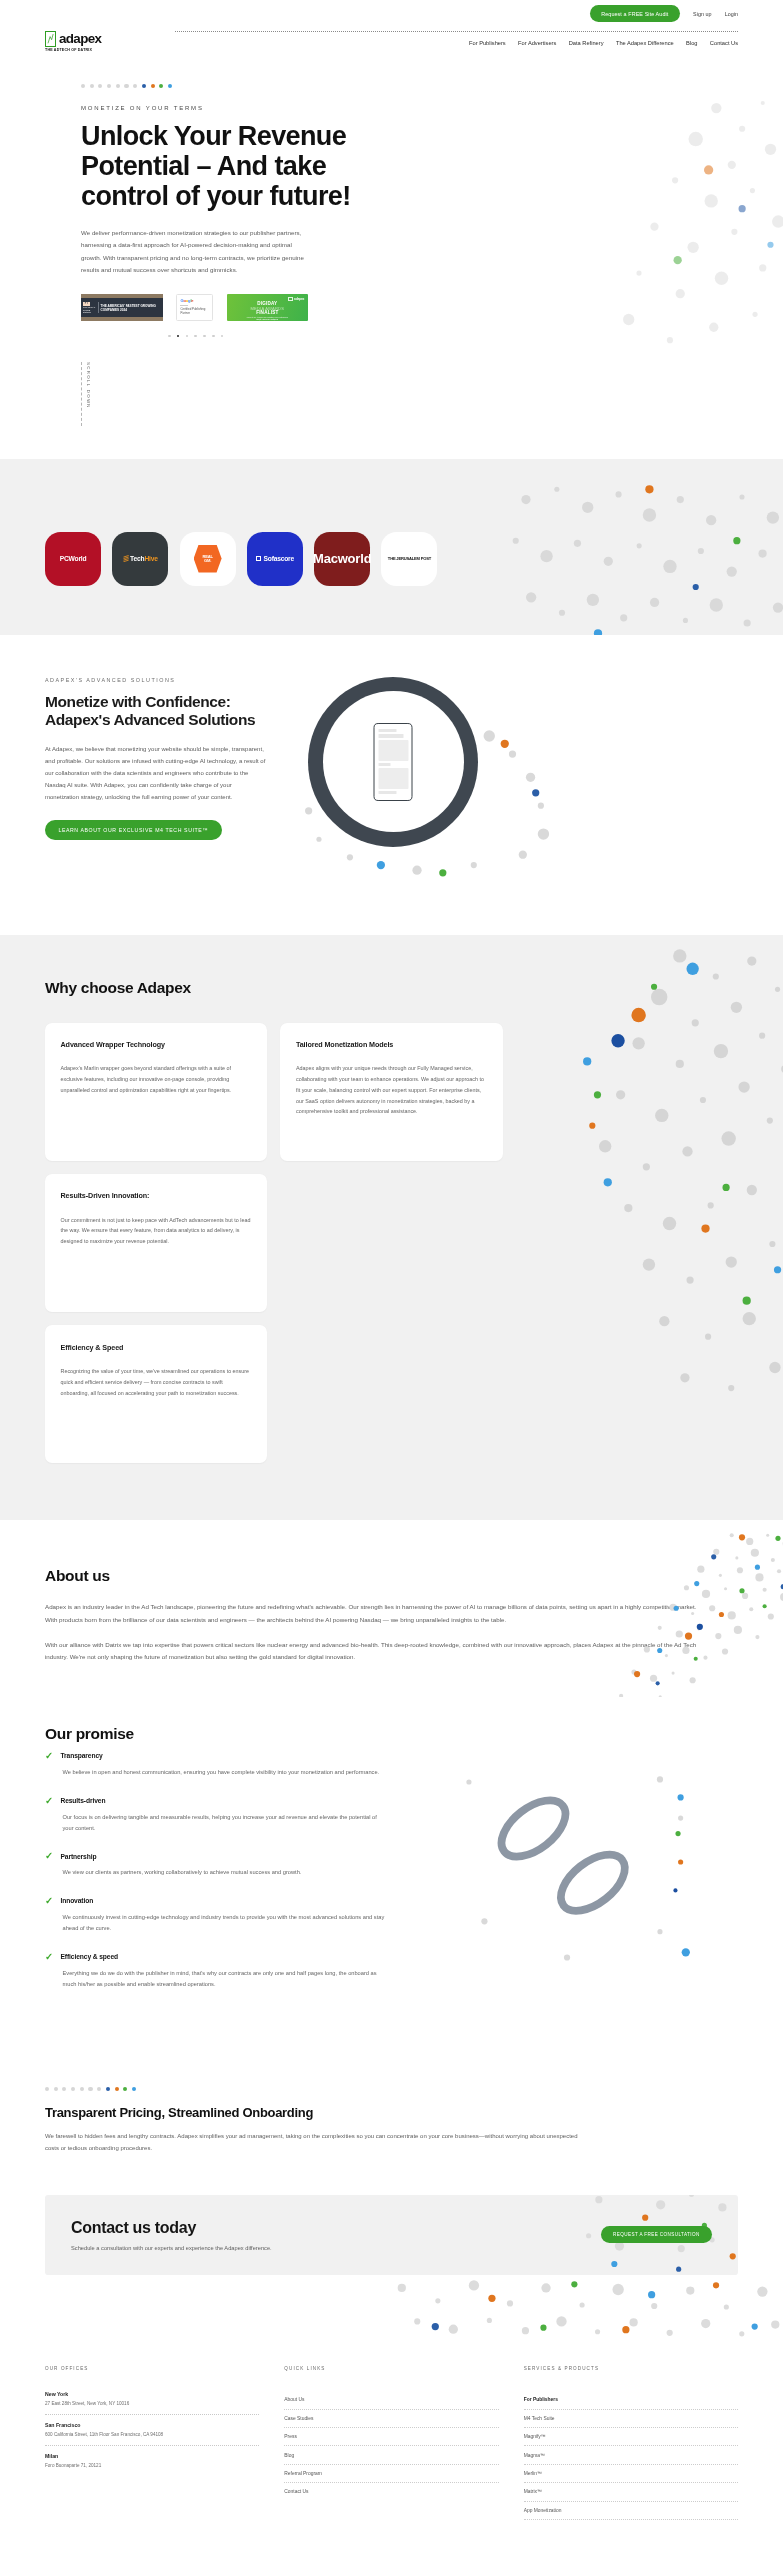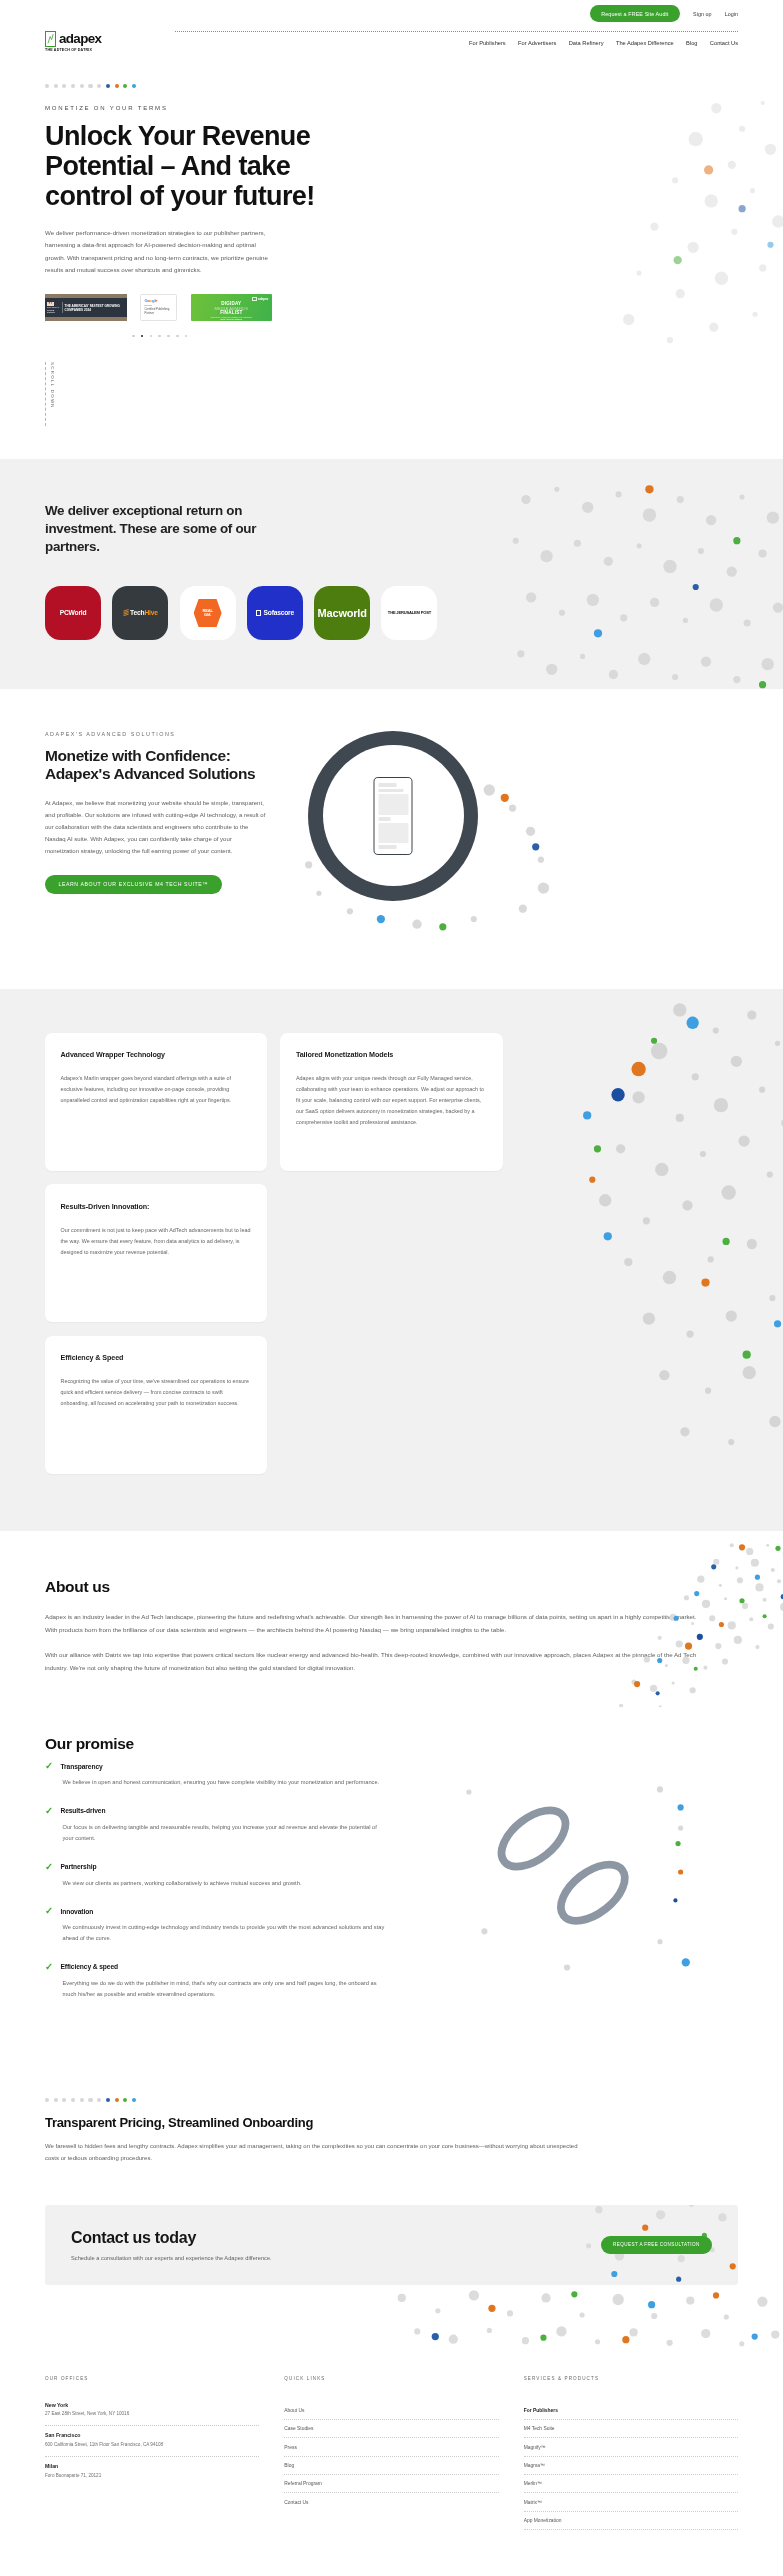--- a/index.html
+++ b/index.html
@@ -27,21 +27,21 @@
   .logo-mark {
     width:11.3px; height:15.5px; border:0.8px solid #2f9e23; display:flex; align-items:center; justify-content:center;
   }
   .logo-word { font-size:13.4px; font-weight:700; letter-spacing:-0.6px; color:#111; line-height:1; }
   .logo-sub { font-size:3.6px; font-weight:700; letter-spacing:0.2px; color:#111; margin-top:1px; }
   .navdots { position:absolute; left:175px; right:45px; top:4.1px; border-top:0.8px dotted #8a8a8a; }
   .navlinks { margin-left:auto; display:flex; gap:12.4px; padding-top:13.4px; }
   .navlink { font-size:5.7px; color:#2c2c2c; text-decoration:none; cursor:pointer; white-space:nowrap; }
 
   
-  .hero { position:relative; padding:32px 45px 0 45px; min-height:407px; }
+  .hero { position:relative; padding:32px 45px 0 45px; min-height:407px;margin-left:36px; }
   .dotrow { display:flex; gap:4.6px; margin-bottom:17.5px; }
   .dotrow i { width:4.1px; height:4.1px; border-radius:50%; background:#d6d6d6; display:block; }
   .dotrow i.b1 { background:#2b5fa8; } .dotrow i.b2 { background:#e0761f; }
   .dotrow i.b3 { background:#4caf3f; } .dotrow i.b4 { background:#3f9fe0; }
   .eyebrow { font-size:6px; letter-spacing:1.8px; color:#4a4a4a; margin-bottom:11.3px; }
   h1.hero-title {
     font-size:27px; font-weight:700; line-height:1.1; letter-spacing:-0.6px;
     color:#111; max-width:289px; margin-bottom:15.5px;
   }
   .hero-body { font-size:6.2px; line-height:2.0; color:#5b5b5b; max-width:227px; margin-bottom:17.5px; }
@@ -96,21 +96,21 @@
   
   .partners { background:#f1f1f1; padding:43px 45px 49px; position:relative; overflow:hidden; }
   h2.sec-title { font-size:13.4px; font-weight:700; line-height:1.35; letter-spacing:-0.3px; color:#222; max-width:216px; }
   .logorow { display:flex; gap:11.3px; margin-top:30px; position:relative; z-index:2; }
   .plogo {
     width:56px; height:54px; border-radius:15.5px; display:flex; align-items:center; justify-content:center;
     font-size:6.7px; font-weight:700; color:#fff; letter-spacing:-0.2px; flex:none;
   }
   .plogo.pcworld{background:#b31026;} .plogo.techhive{background:#343a3d;}
   .plogo.realgm{background:#fff;} .plogo.sofa{background:#2030c8;}
-  .plogo.macworld{background:#4d7c0f; font-size:11px;} .plogo.jpost{background:#fff;}
+  .plogo.macworld{background:#7f1d1d; font-size:13px;} .plogo.jpost{background:#fff;}
   .th-b{color:#fff} .th-o{color:#f0951f}
   .rg { width:28px;height:28px;background:#f26722;clip-path:polygon(18% 0,82% 0,100% 50%,82% 100%,18% 100%,0 50%);
         display:flex;align-items:center;justify-content:center;color:#fff;font-size:4.1px;font-weight:700;line-height:1;text-align:center;}
   .jp { font-size:4.1px; font-weight:700; color:#111; letter-spacing:-0.2px; text-align:center; }
   .sofa-ic { display:inline-block; width:5.7px;height:5.7px;border:1px solid #fff; margin-right:2.1px; vertical-align:-0.5px;}
   .partners-deco { position:absolute; right:-62px; top:20.6px; width:350px; height:216px; }
 
   
   .advanced { background:#fff; padding:42px 45px 57px; display:flex; gap:20.6px; position:relative; }
   .adv-left { width:222px; }
@@ -375,21 +375,20 @@
       <g>
           <circle cx="300" cy="20" r="8" fill="#e0761f"></circle>
           <circle cx="200" cy="300" r="8" fill="#3f9fe0"></circle>
          <circle cx="470" cy="120" r="7" fill="#4caf3f"></circle>
           <circle cx="600" cy="310" r="9" fill="#e0761f"></circle>
          <circle cx="390" cy="210" r="6" fill="#2b5fa8"></circle>
           <circle cx="640" cy="230" r="7" fill="#3f9fe0"></circle>
          <circle cx="520" cy="400" r="7" fill="#4caf3f"></circle>
         </g>
     </svg>
-    <h2 class="sec-title">We deliver exceptional return on investment. These are some of our partners.</h2>
     <div class="logorow">
       <div class="plogo pcworld">
           <span>PCWorld</span>
         </div>
       <div class="plogo techhive">
         <span>
           <svg width="7.2" height="7.2" viewBox="0 0 14 14">
               <g stroke="#f0951f" stroke-width="1.6">
                 <line x1="1" y1="4" x2="11" y2="1"></line>
                 <line x1="1" y1="7" x2="11" y2="4"></line>
@@ -526,20 +525,21 @@
           <circle cx="170" cy="300" r="7" fill="#4caf3f"></circle>
          <circle cx="160" cy="360" r="6" fill="#e0761f"></circle>
           <circle cx="190" cy="470" r="8" fill="#3f9fe0"></circle>
          <circle cx="420" cy="480" r="7" fill="#4caf3f"></circle>
           <circle cx="380" cy="560" r="8" fill="#e0761f"></circle>
          <circle cx="520" cy="640" r="7" fill="#3f9fe0"></circle>
           <circle cx="460" cy="700" r="8" fill="#4caf3f"></circle>
          <circle cx="560" cy="770" r="7" fill="#e0761f"></circle>
         </g>
     </svg>
+    <h2 class="why-title">Why choose Adapex</h2>
     <div class="cardgrid">
       <div class="card">
         <h3>Advanced Wrapper Technology</h3>
         <p>Adapex's Marlin wrapper goes beyond standard offerings with a suite of exclusive features, including our innovative on-page console, providing unparalleled control and optimization capabilities right at your fingertips.</p>
       </div>
       <div class="card">
         <h3>Tailored Monetization Models</h3>
         <p>Adapex aligns with your unique needs through our Fully Managed service, collaborating with your team to enhance operations. We adjust our approach to fit your scale, balancing control with our expert support. For enterprise clients, our SaaS option delivers autonomy in monetization strategies, backed by a comprehensive toolkit and professional assistance.</p>
       </div>
     </div>

